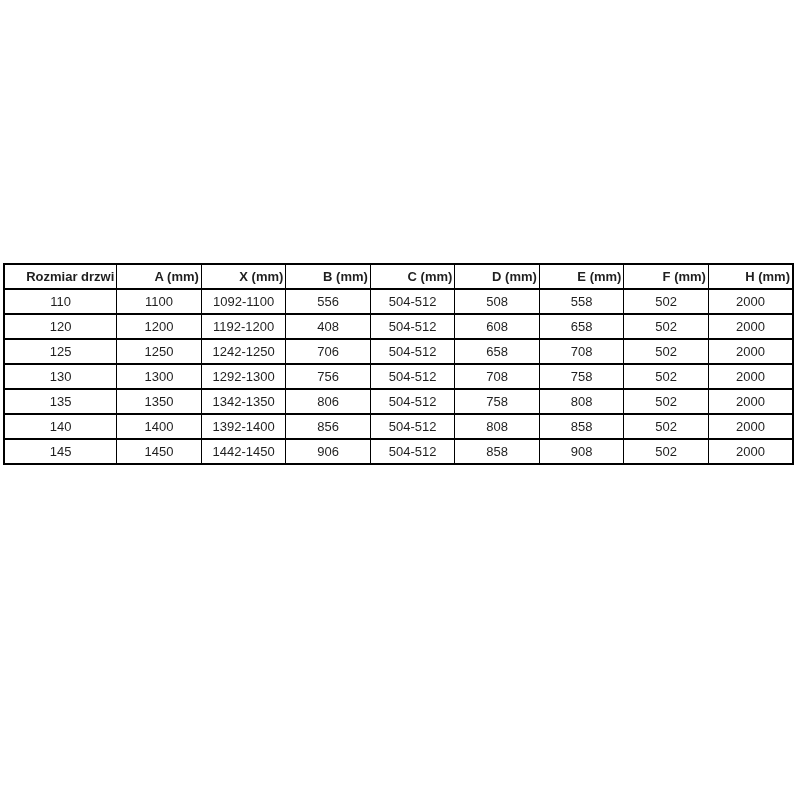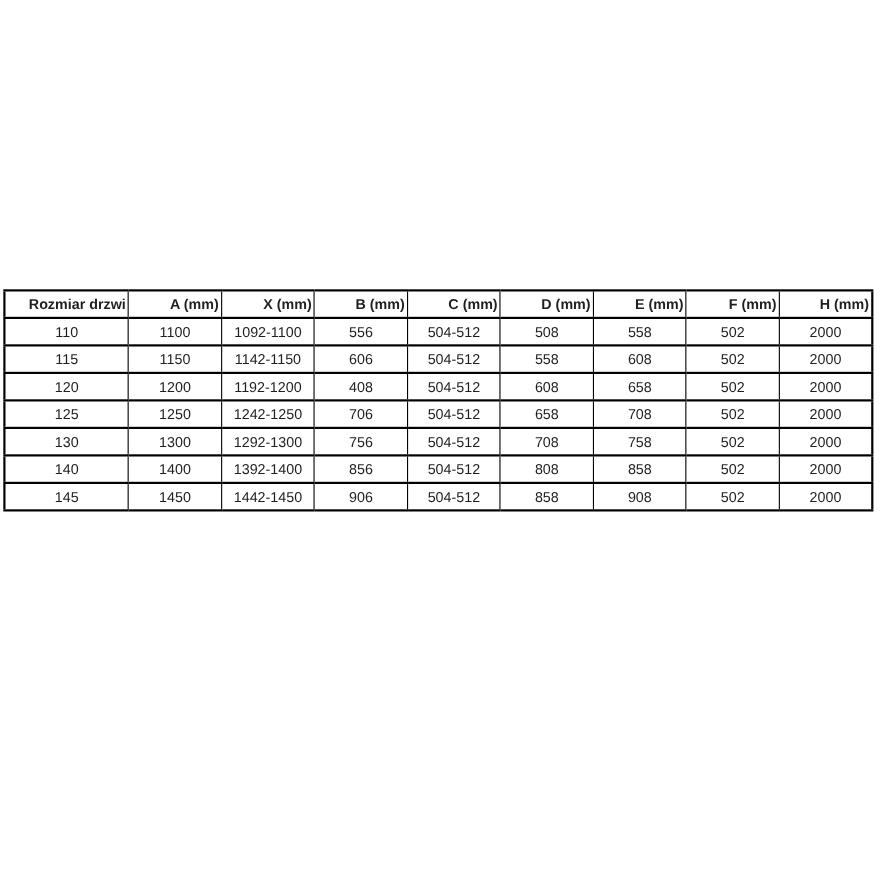--- a/index.html
+++ b/index.html
@@ -88,31 +88,20 @@
           <td>1100</td>
           <td>1092-1100</td>
           <td>556</td>
           <td>504-512</td>
           <td>508</td>
           <td>558</td>
           <td>502</td>
           <td>2000</td>
         </tr>
         <tr>
-          <td>115</td>
-          <td>1150</td>
-          <td>1142-1150</td>
-          <td>606</td>
-          <td>504-512</td>
-          <td>558</td>
-          <td>608</td>
-          <td>502</td>
-          <td>2000</td>
-        </tr>
-        <tr>
           <td>120</td>
           <td>1200</td>
           <td>1192-1200</td>
           <td>408</td>
           <td>504-512</td>
           <td>608</td>
           <td>658</td>
           <td>502</td>
           <td>2000</td>
         </tr>
@@ -132,20 +121,31 @@
           <td>1300</td>
           <td>1292-1300</td>
           <td>756</td>
           <td>504-512</td>
           <td>708</td>
           <td>758</td>
           <td>502</td>
           <td>2000</td>
         </tr>
         <tr>
+          <td>135</td>
+          <td>1350</td>
+          <td>1342-1350</td>
+          <td>806</td>
+          <td>504-512</td>
+          <td>758</td>
+          <td>808</td>
+          <td>502</td>
+          <td>2000</td>
+        </tr>
+        <tr>
           <td>140</td>
           <td>1400</td>
           <td>1392-1400</td>
           <td>856</td>
           <td>504-512</td>
           <td>808</td>
           <td>858</td>
           <td>502</td>
           <td>2000</td>
         </tr>

